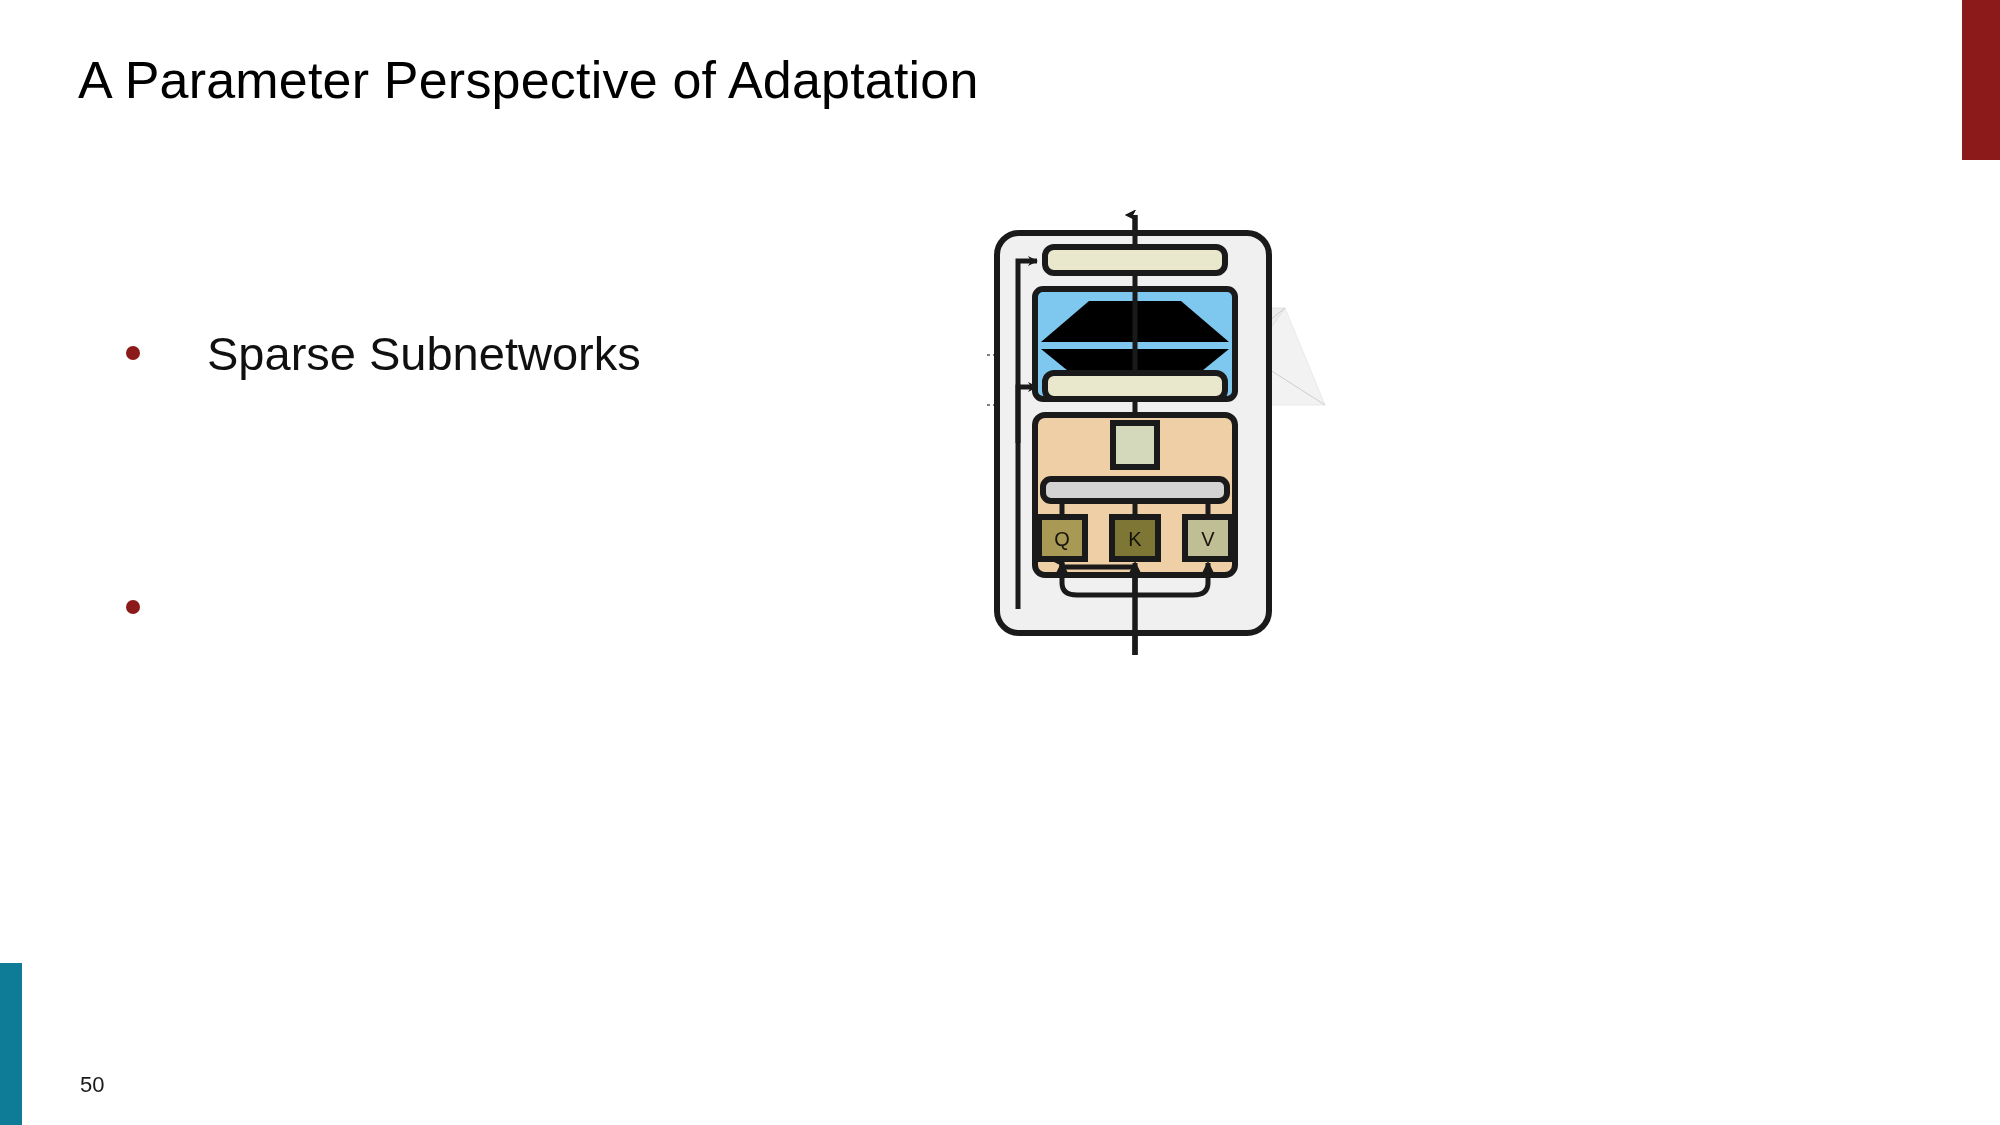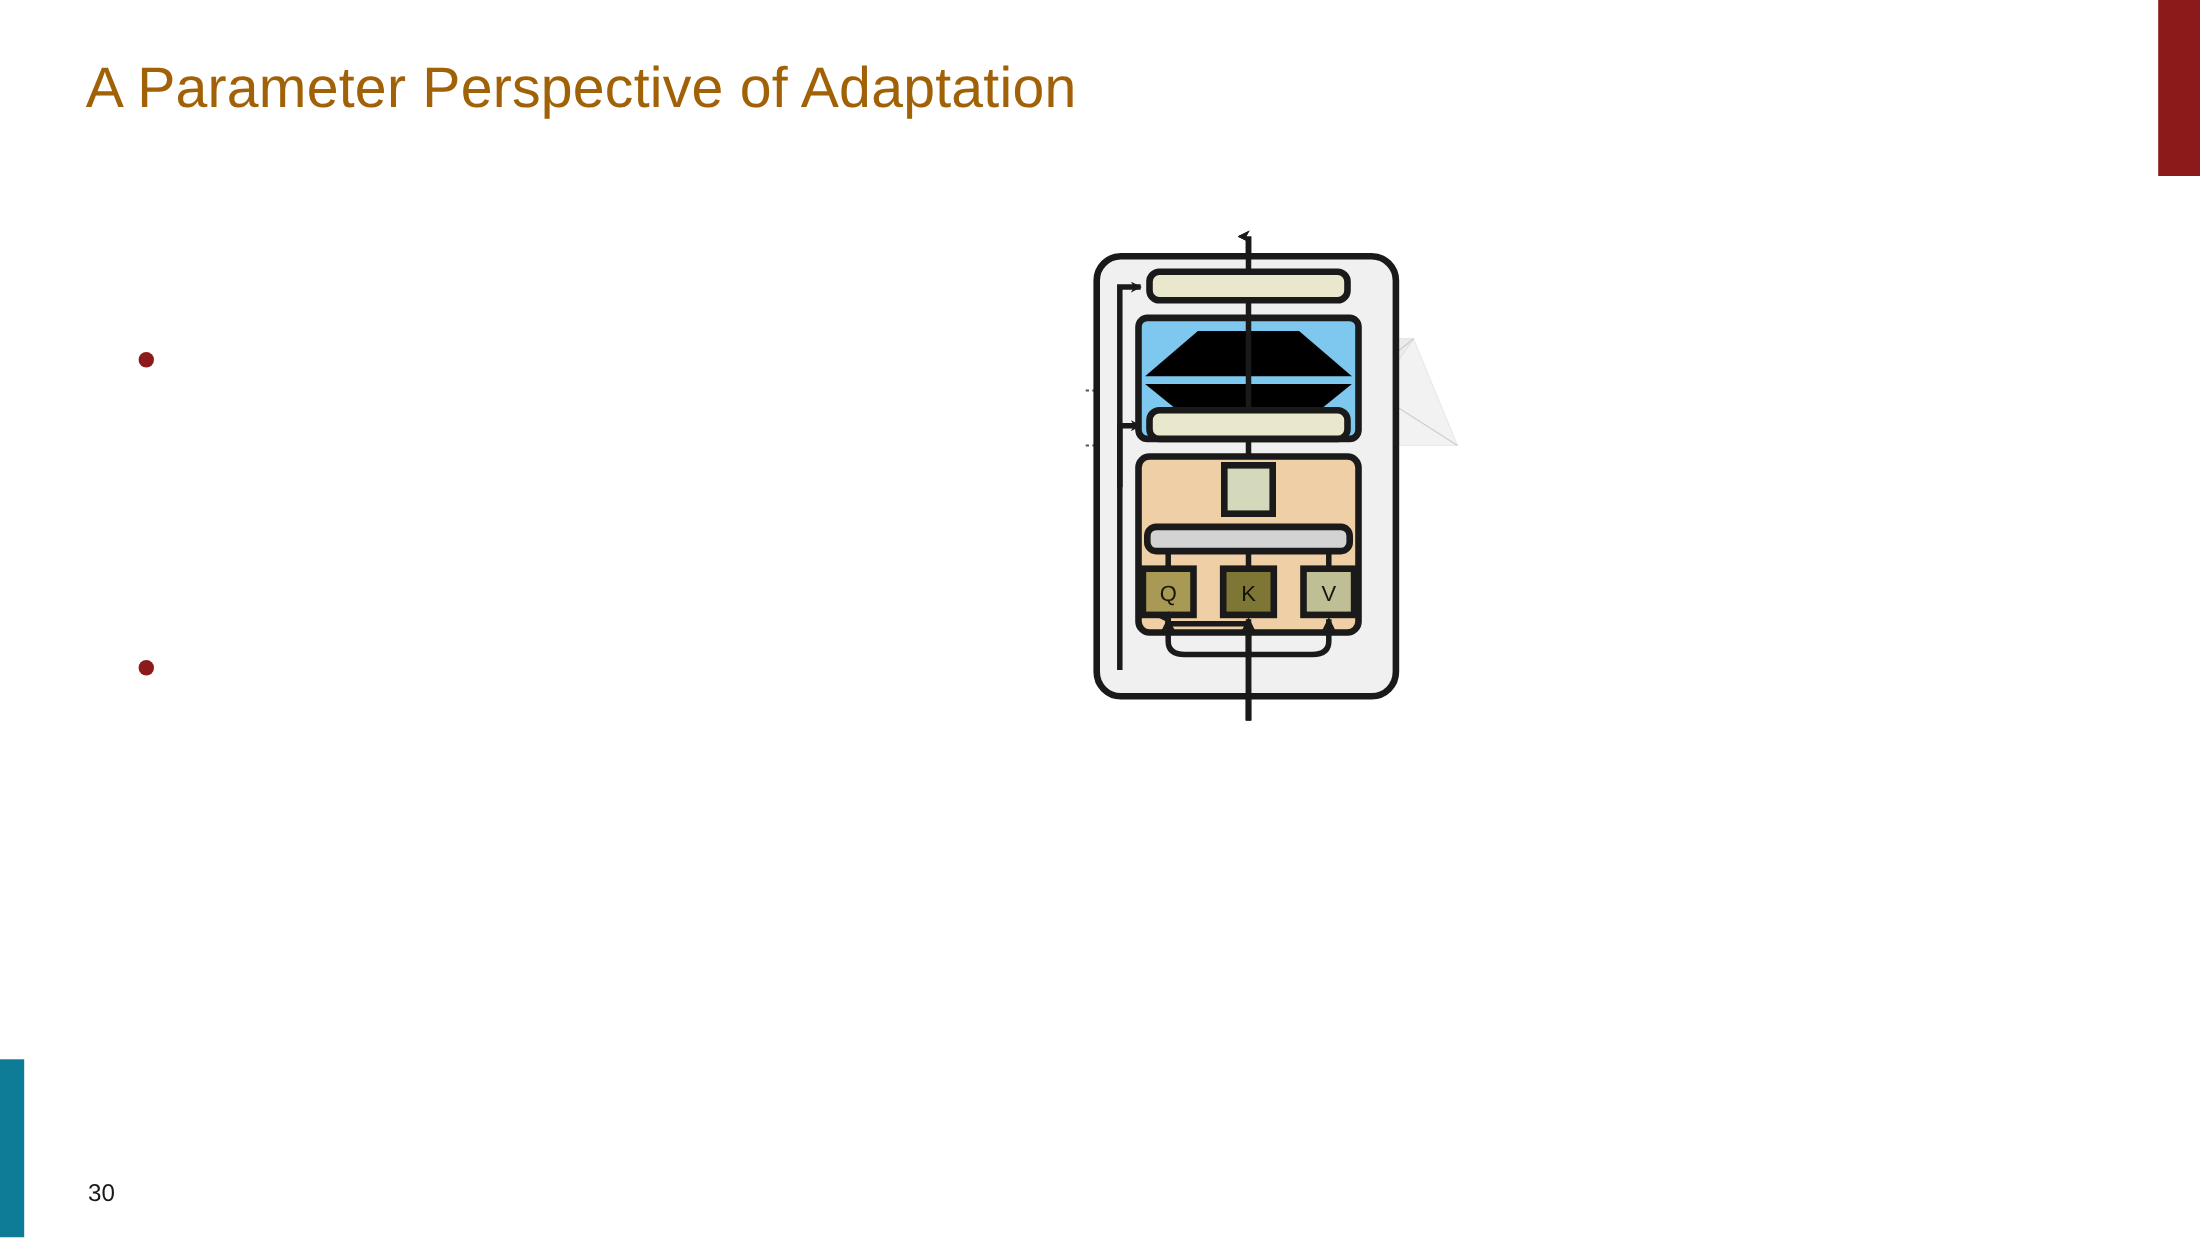--- a/index.html
+++ b/index.html
@@ -33,21 +33,21 @@
     background: #0E7C96;
   }
 
   
   .slide-title {
     position: absolute;
     left: 78px;
     top: 50px;
     font-size: 52px;
     font-weight: normal;
-    color: #a16207;
+    color: #000000;
     letter-spacing: 0.2px;
     white-space: nowrap;
   }
 
   
   .bullet-list {
     position: absolute;
     left: 126px;
     top: 330px;
     width: 840px;
@@ -97,27 +97,28 @@
 <body>
 
 <div class="accent-bar-top-right"></div>
 <div class="accent-bar-bottom-left"></div>
 
 <div class="slide-title">A Parameter Perspective of Adaptation</div>
 
 <div class="bullet-list">
   <div class="bullet-row">
     <span class="bullet-dot"></span>
+    <span class="bullet-text">Sparse Subnetworks</span>
   </div>
   <div class="bullet-row">
     <span class="bullet-dot"></span>
   </div>
 </div>
 
-<div class="page-number">30</div>
+<div class="page-number">50</div>
 
 <div class="diagram">
 <svg width="620" height="500" viewBox="0 0 620 500" xmlns="http://www.w3.org/2000/svg">
   <defs>
     <marker id="arrowUp" markerWidth="9" markerHeight="9" refX="4.5" refY="8" orient="auto" markerUnits="userSpaceOnUse">
       <path d="M4.5 0 L9 9 L4.5 6.6 L0 9 Z" fill="#1a1a1a"></path>
     </marker>
     <marker id="arrowRight" markerWidth="9" markerHeight="9" refX="8" refY="4.5" orient="auto" markerUnits="userSpaceOnUse">
       <path d="M0 0 L9 4.5 L0 9 L2.4 4.5 Z" fill="#1a1a1a"></path>
     </marker>

